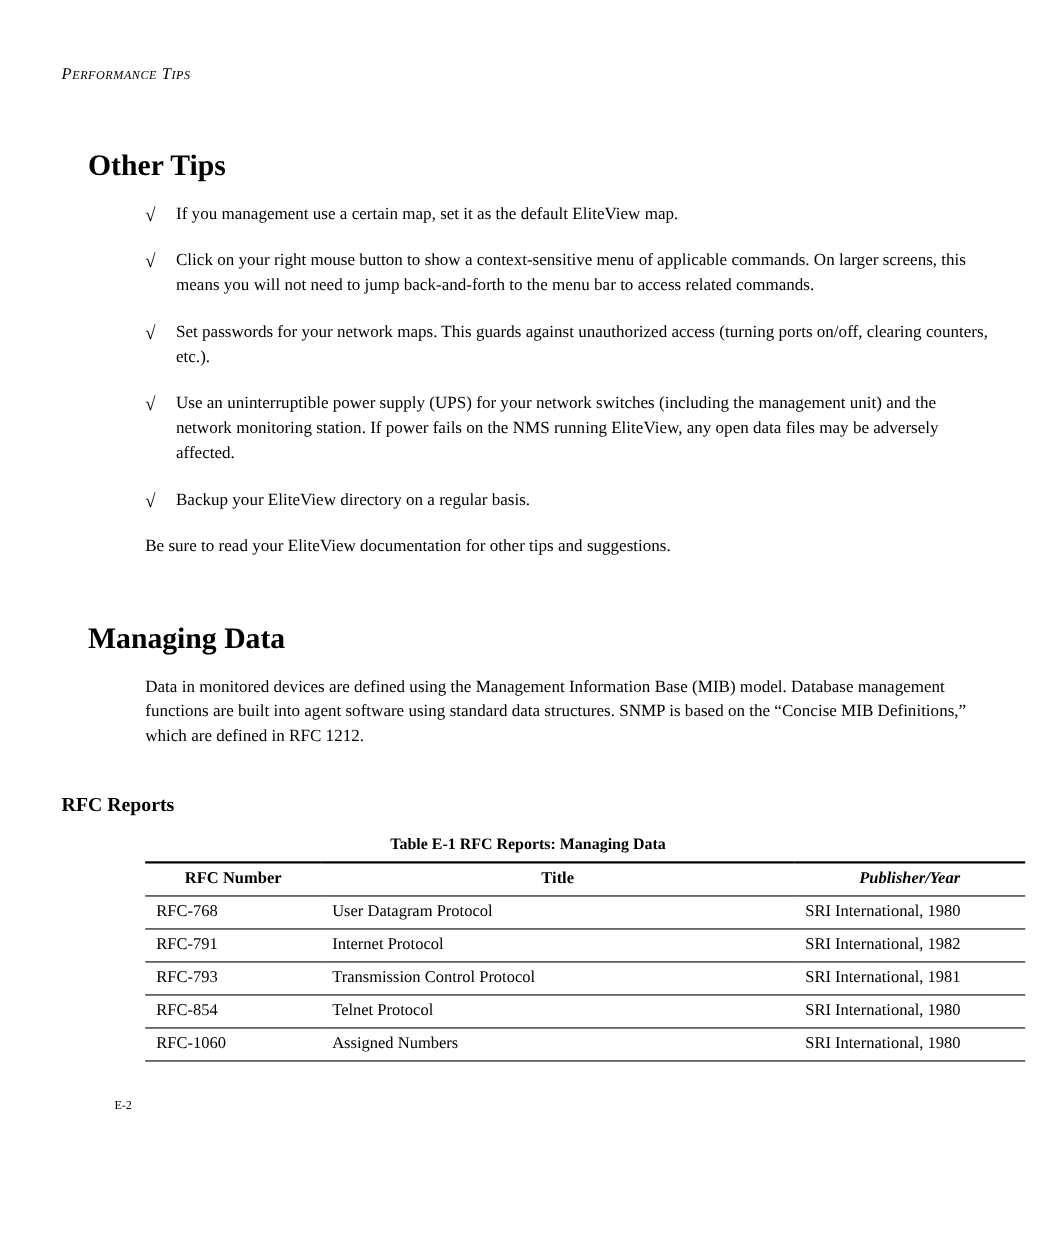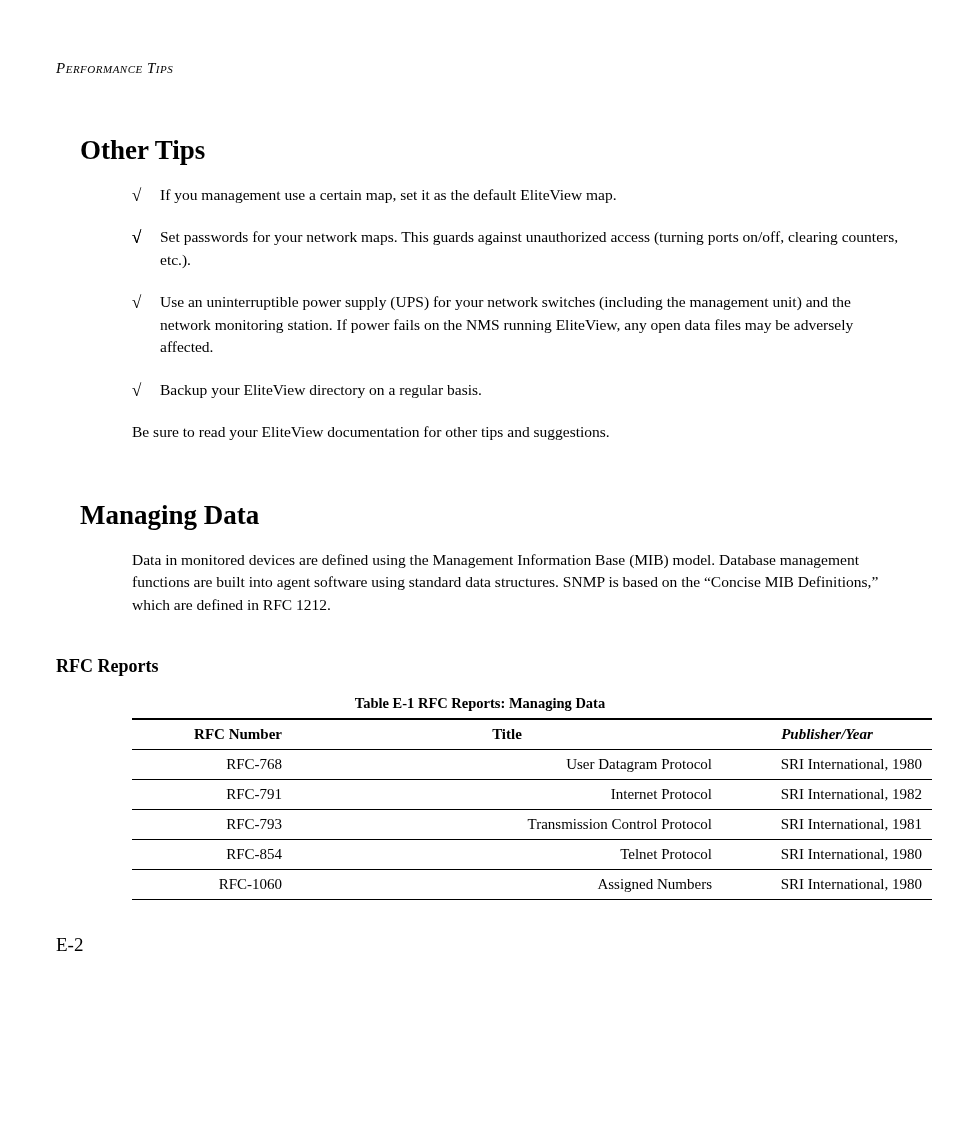--- a/index.html
+++ b/index.html
@@ -66,42 +66,43 @@
     margin-left: 76px;
     font-size: 15px;
   }
   table.rfc-table th {
     border-top: 2px solid #000;
     border-bottom: 1px solid #000;
     padding: 6px 10px;
     font-weight: 700;
     text-align: center;
   }
-  table.rfc-table th.col-rfc { text-align:right; width:140px; }
+  table.rfc-table th.col-rfc { text-align:center; width:140px; }
   table.rfc-table th.col-pub { width:190px;font-style:italic; }
   table.rfc-table td {
     border-bottom: 1px solid #000;
     padding: 6px 10px;
-    text-align: right;
+    text-align: left;
   }
   .page-num {
-    font-size: 19px;
+    font-size: 11px;
     margin-top: 34px;
+    margin-left: 48px;
   }
 </style>
 </head>
 <body>
 
 <div class="running-head">Performance Tips</div>
 
 <h1 class="section-heading">Other Tips</h1>
 
 <ul class="check-list">
   <li><span class="check">√</span><span>If you management use a certain map, set it as the default EliteView map.</span></li>
-  <li><span class="check">√</span></li>
+  <li><span class="check">√</span><span>Click on your right mouse button to show a context-sensitive menu of applicable commands. On larger screens, this means you will not need to jump back-and-forth to the menu bar to access related commands.</span></li>
   <li><span class="check">√</span><span>Set passwords for your network maps. This guards against unauthorized access (turning ports on/off, clearing counters, etc.).</span></li>
   <li><span class="check">√</span><span>Use an uninterruptible power supply (UPS) for your network switches (including the management unit) and the network monitoring station. If power fails on the NMS running EliteView, any open data files may be adversely affected.</span></li>
   <li><span class="check">√</span><span>Backup your EliteView directory on a regular basis.</span></li>
 </ul>
 
 <p class="body-para">Be sure to read your EliteView documentation for other tips and suggestions.</p>
 
 <div class="sec-gap"></div>
 
 <h1 class="section-heading">Managing Data</h1>

